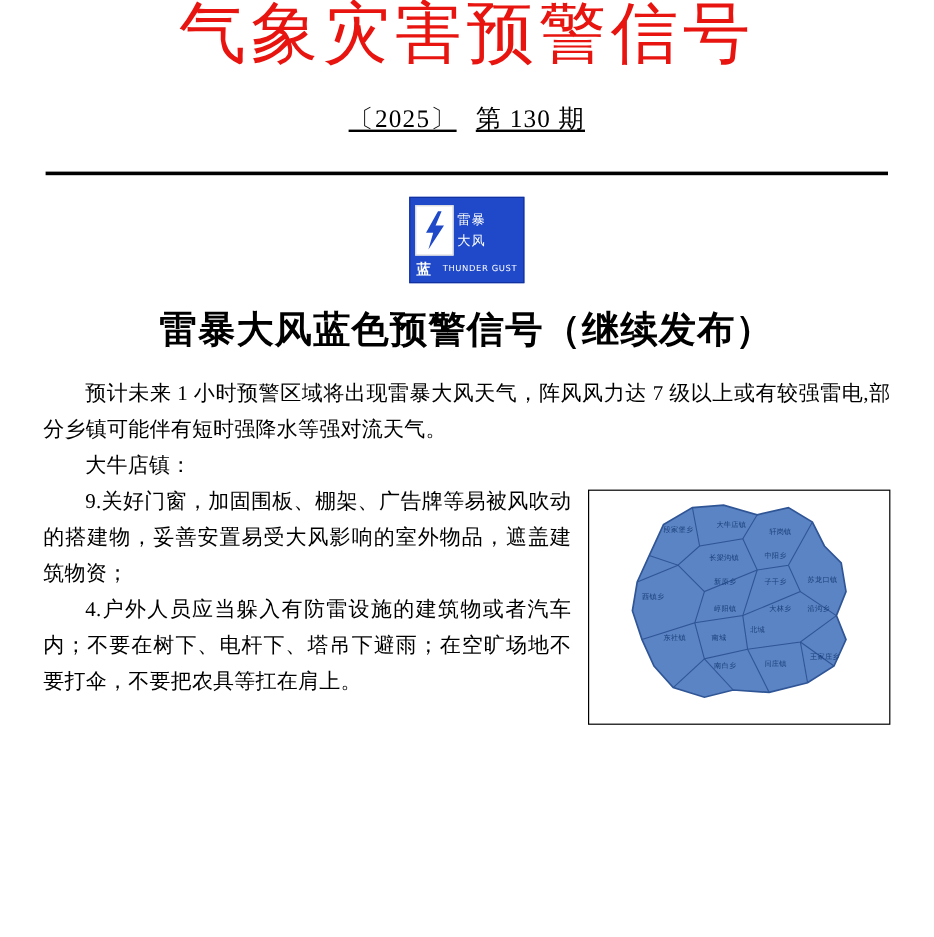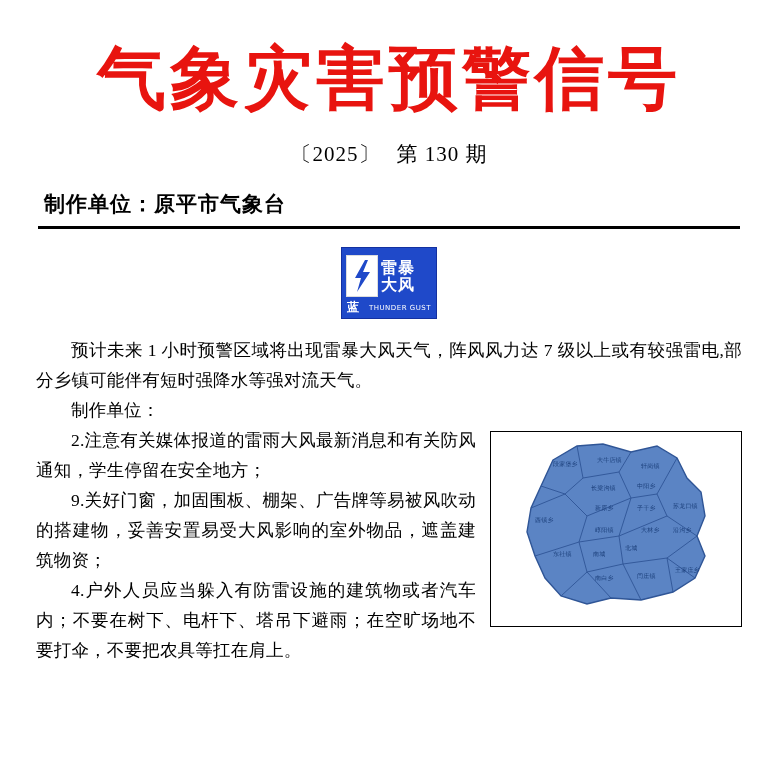--- a/index.html
+++ b/index.html
@@ -17,36 +17,36 @@
   .page {
     position: relative;
     width: 778px;
     height: 781px;
     box-sizing: border-box;
     padding: 0 36px;
   }
 
   
   .doc-title {
-    margin-top: 42px;
     text-align: center;
     color: #e8140f;
     font-family: "DejaVu Serif", "Liberation Serif", serif;
-    font-weight: bold;
-    font-size: 69px;
+    font-weight: normal;
+    font-size: 56px;
     letter-spacing: 4px;
     line-height: 1.05;
     white-space: nowrap;
   }
   .issue-line {
     margin-top: 26px;
     text-align: center;
     font-size: 21px;
     letter-spacing: 1px;
     font-family: "Liberation Serif", serif;
+    text-decoration: underline;
   }
   .issue-line .gap {
     display: inline-block;
     width: 16px;
   }
   .meta-row {
     margin-top: 22px;
     display: flex;
     justify-content: space-between;
     align-items: flex-end;
@@ -89,22 +89,22 @@
     background: #ffffff;
     border: 1px solid #dddddd;
     display: flex;
     align-items: center;
     justify-content: center;
     margin-right: 3px;
   }
   .warn-icon-words {
     color: #ffffff;
     font-family: "DejaVu Sans", sans-serif;
-    font-weight: bold;
-    font-size: 16px;
+    font-weight: normal;
+    font-size: 11px;
     line-height: 17px;
     letter-spacing: 1px;
   }
   .warn-icon-bottom {
     height: 19px;
     display: flex;
     align-items: center;
     justify-content: space-between;
     padding: 0 5px 2px 5px;
     box-sizing: border-box;
@@ -171,21 +171,20 @@
 
 <div class="page">
 
   <div class="doc-title">气象灾害预警信号</div>
 
   <div class="issue-line">
     <span>〔2025〕</span><span class="gap"></span><span>第 130 期</span>
   </div>
 
   <div class="meta-row">
-    <span>制作单位：原平市气象台</span>
   </div>
   <div class="rule"></div>
 
   <div class="icon-wrap">
     <div class="warn-icon">
       <div class="warn-icon-top">
         <div class="bolt-box">
           <svg width="20" height="34" viewBox="0 0 20 34" aria-hidden="true">
             <polygon points="13,1 3,19 9,19 5,33 18,13 11,13 16,1" fill="#1f49c9"></polygon>
           </svg>
@@ -195,25 +194,26 @@
           <div>大风</div>
         </div>
       </div>
       <div class="warn-icon-bottom">
         <span class="warn-level">蓝</span>
         <span class="warn-en">THUNDER GUST</span>
       </div>
     </div>
   </div>
 
+  <div class="headline">雷暴大风蓝色预警信号（继续发布）</div>
 
   <div class="body-area clearfix">
 
     <p>预计未来 1 小时预警区域将出现雷暴大风天气，阵风风力达 7 级以上或有较强雷电,部分乡镇可能伴有短时强降水等强对流天气。</p>
-    <p>制作单位：</p>
+    <p>大牛店镇：</p>
 
     <div class="map-box">
       <svg width="250" height="194" viewBox="0 0 250 194" aria-hidden="true">
         <g>
           <path d="M62 28 L86 14 L112 12 L140 20 L166 14 L186 26 L196 46 L210 60 L214 84 L206 104
                    L214 124 L204 146 L182 160 L150 168 L120 166 L96 172 L70 164 L54 146 L44 124
                    L36 100 L40 76 L50 54 Z" fill="#5b84c4" stroke="#2f5596" stroke-width="1.4"></path>
           <g stroke="#2f5596" stroke-width="0.9" fill="none">
             <path d="M86 14 L92 46 L74 62 L50 54"></path>
             <path d="M92 46 L128 40 L140 20"></path>
@@ -249,17 +249,16 @@
             <text x="102" y="124">南城</text>
             <text x="134" y="118">北城</text>
             <text x="104" y="148">南白乡</text>
             <text x="146" y="146">闫庄镇</text>
             <text x="184" y="140">王家庄乡</text>
           </g>
         </g>
       </svg>
     </div>
 
-    <p>2.注意有关媒体报道的雷雨大风最新消息和有关防风通知，学生停留在安全地方；</p>
     <p>9.关好门窗，加固围板、棚架、广告牌等易被风吹动的搭建物，妥善安置易受大风影响的室外物品，遮盖建筑物资；</p>
     <p>4.户外人员应当躲入有防雷设施的建筑物或者汽车内；不要在树下、电杆下、塔吊下避雨；在空旷场地不要打伞，不要把农具等扛在肩上。</p>
   </div>
 </div>
 
 </body></html>

